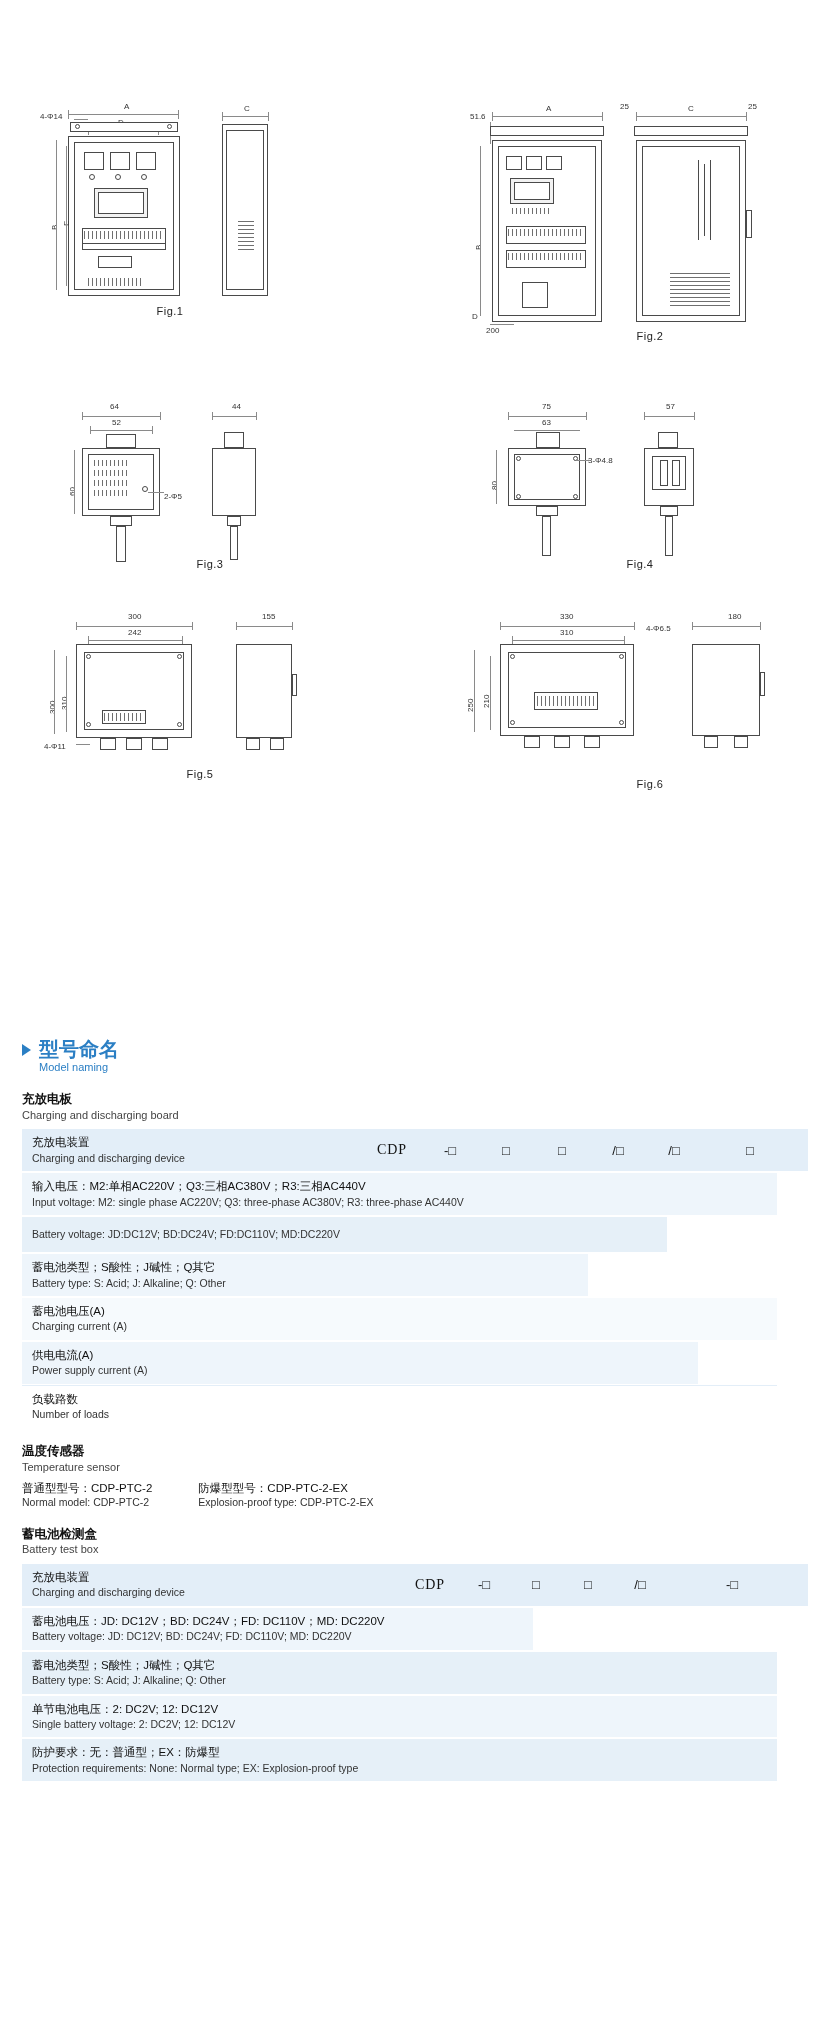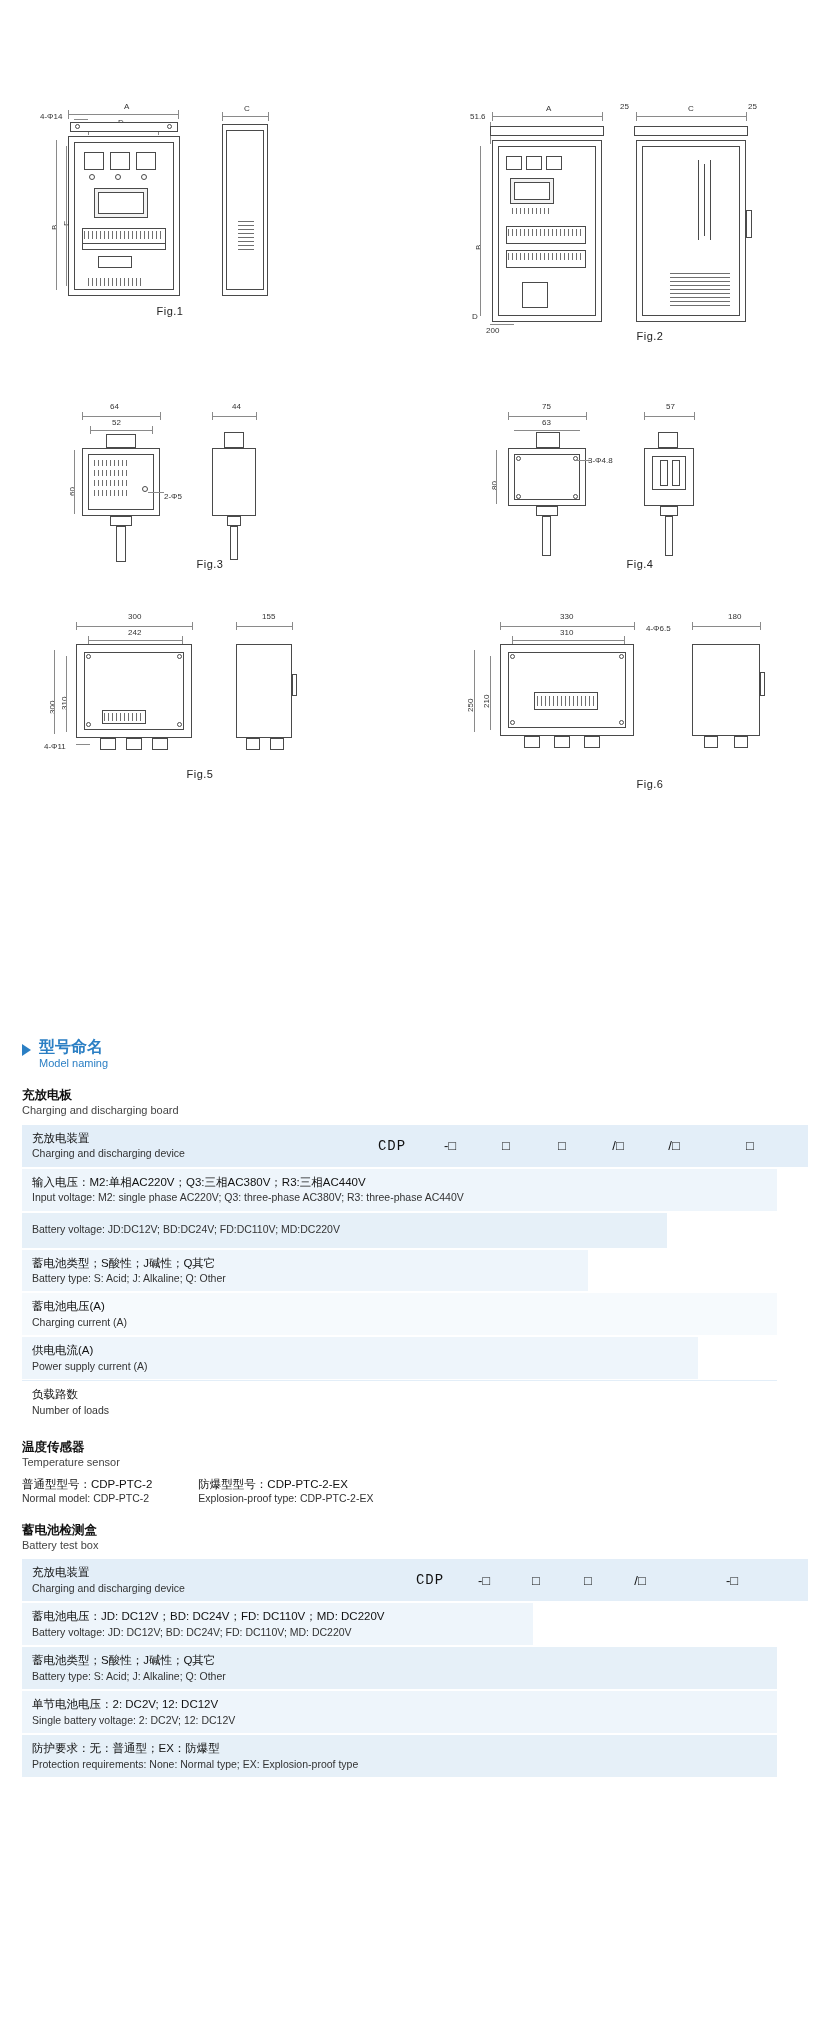--- a/index.html
+++ b/index.html
@@ -80,21 +80,21 @@
     margin-top: 18px;
   }
   .tri {
     width: 0; height: 0;
     border-left: 9px solid #2b7fc4;
     border-top: 6px solid transparent;
     border-bottom: 6px solid transparent;
     margin-top: 6px;
   }
   .sec-title-cn {
-    font-size: 16px;
+    font-size: 20px;
     color: #2b7fc4;
     font-weight: bold;
     line-height: 1.1;
   }
   .sec-title-en {
     font-size: 11px;
     color: #2b7fc4;
     line-height: 1.4;
   }
 
@@ -140,21 +140,21 @@
     position: relative;
     height: 42px;
     background: #e3eef8;
     display: flex;
     align-items: center;
   }
   .cdp {
     font-size: 14px;
     letter-spacing: 1px;
     color: #111;
-    font-family: Liberation Mono, monospace;
+    font-family: Liberation Serif, serif;
   }
   .slot {
     font-size: 13px;
     color: #111;
     letter-spacing: 0px;
     font-family: "Liberation Sans", sans-serif;
   }
 
   .naming-wrap { position: relative; }
 

